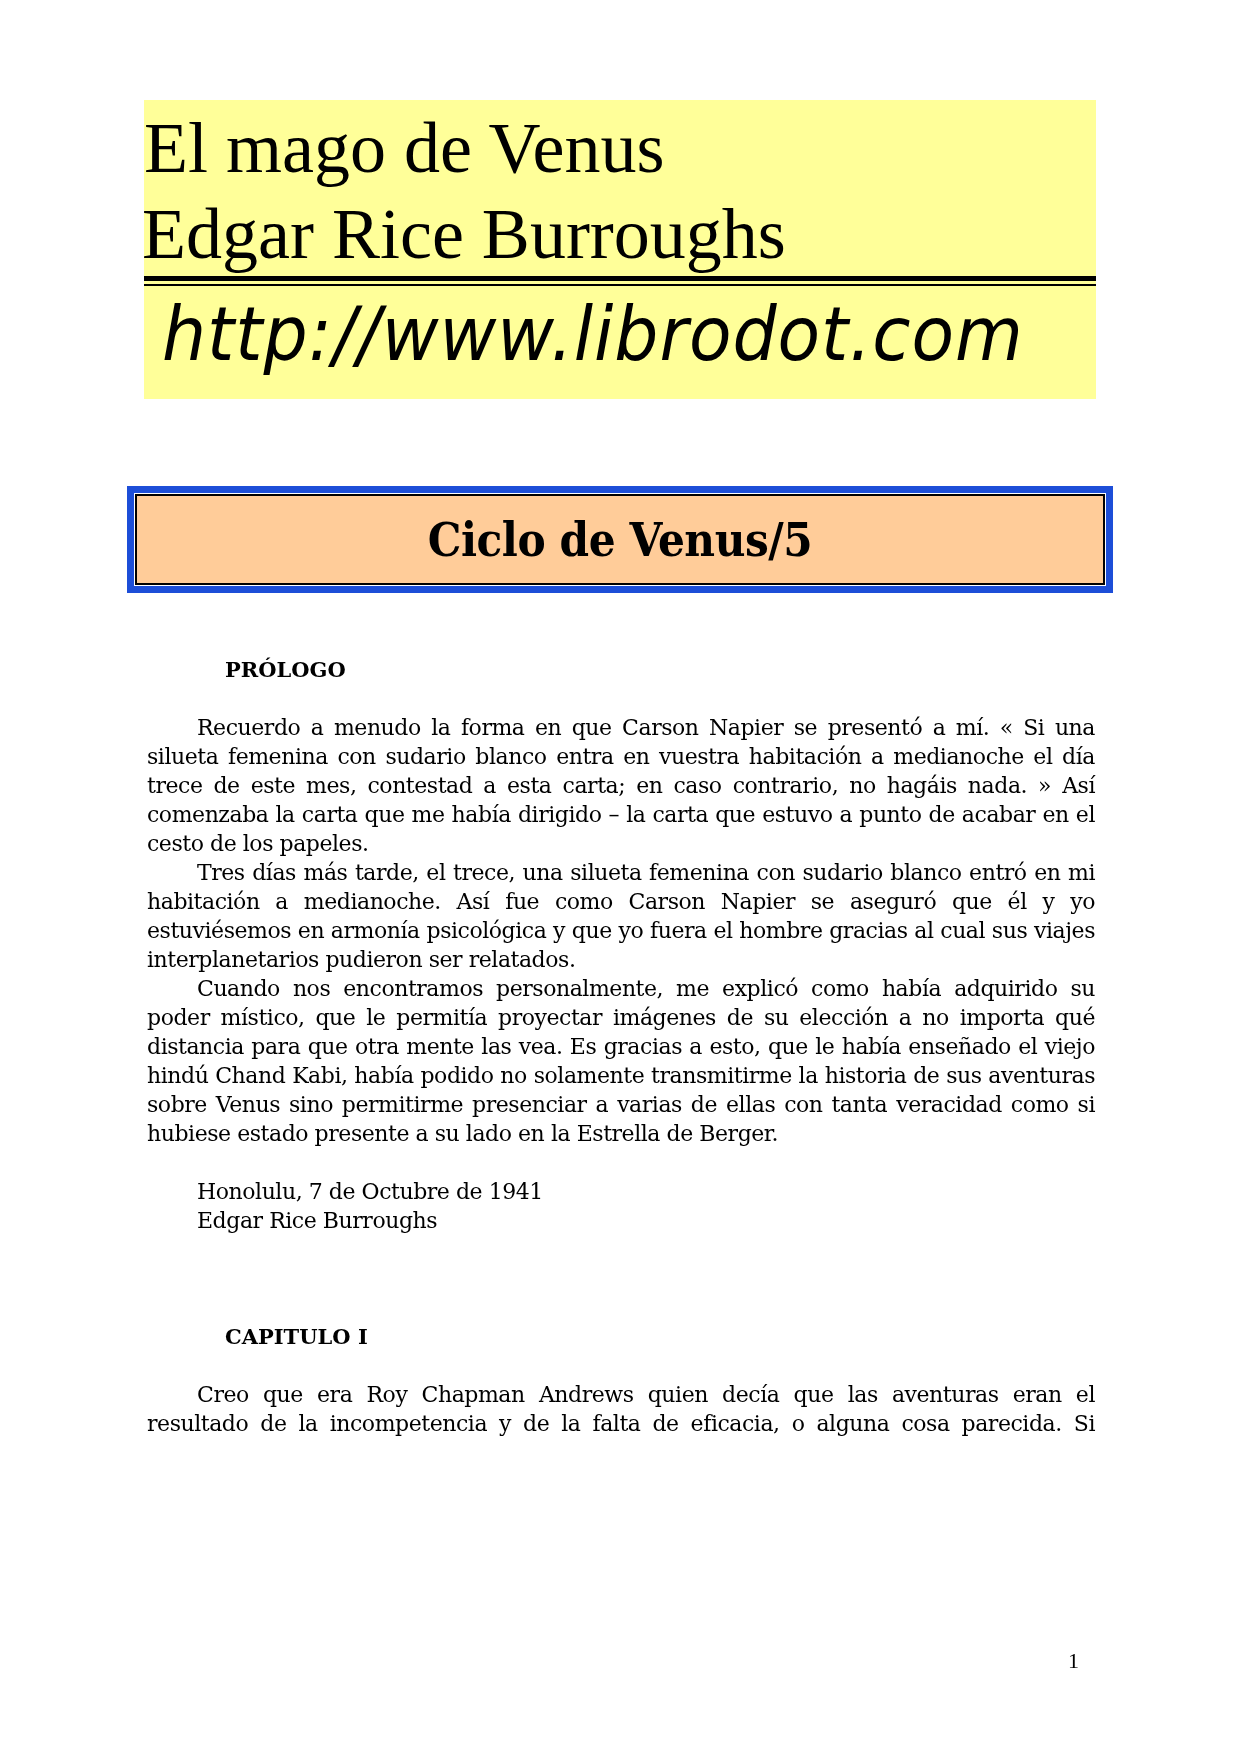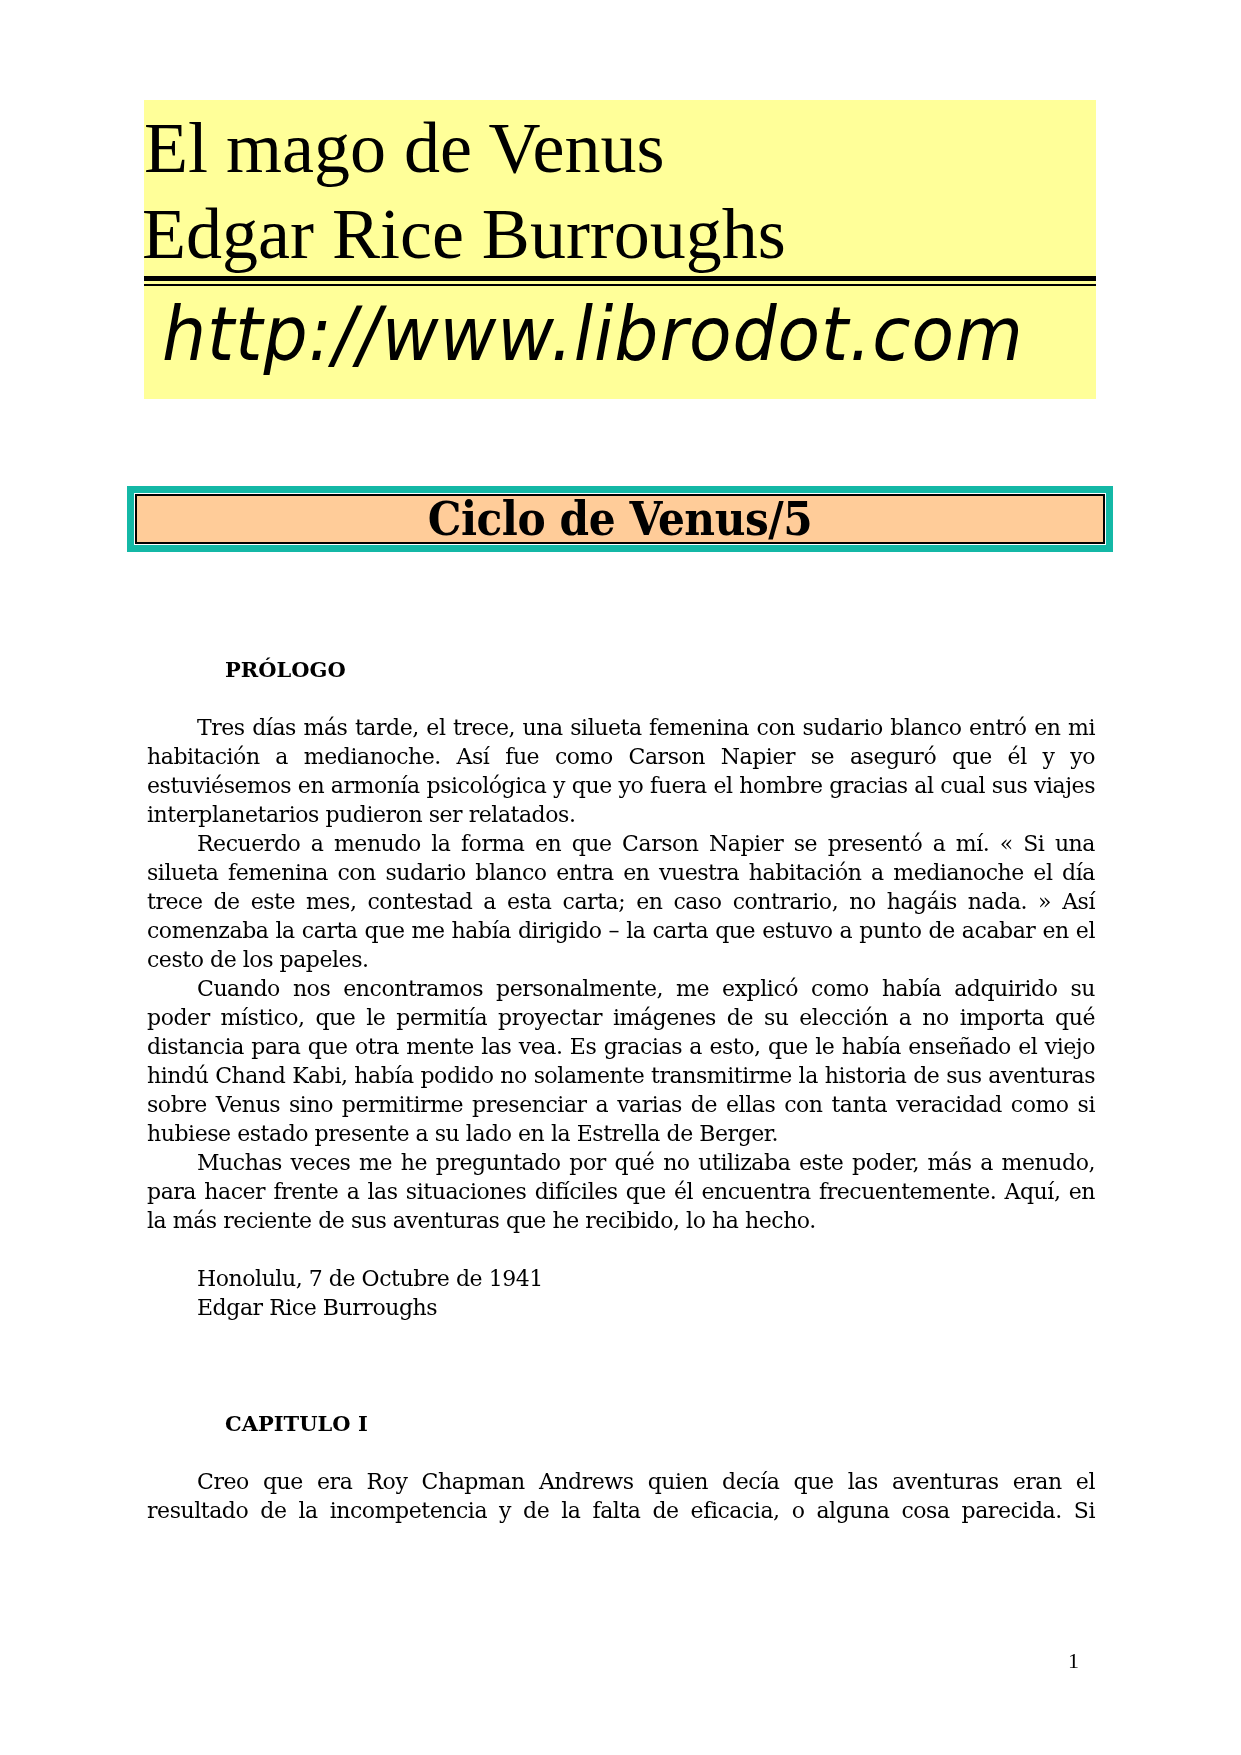--- a/index.html
+++ b/index.html
@@ -63,23 +63,23 @@
     line-height: 1.2;
     white-space: nowrap;
     transform: scaleX(0.94);
     transform-origin: left center;
   }
   .banner {
     position: absolute;
     left: 127px;
     top: 486px;
     width: 986px;
-    height: 66px;
+    height: 107px;
     box-sizing: border-box;
-    background: #14b8a6;
+    background: #1d4ed8;
     padding: 7px;
   }
   .banner-inner1 {
     width: 100%;
     height: 100%;
     box-sizing: border-box;
     border: 1px solid #fff;
     background: #000;
     padding: 2px;
   }
@@ -154,24 +154,23 @@
   <div class="banner-inner1">
     <div class="banner-inner2">
       <span class="banner-text">Ciclo de Venus/5</span>
     </div>
   </div>
 </div>
 
 <div class="content">
   <div class="heading">PRÓLOGO</div>
   <div class="gap-1"></div>
+  <p class="para last-just">Recuerdo  a menudo la forma en que Carson Napier se presentó a mí. « Si una silueta femenina con sudario blanco entra en vuestra habitación a medianoche el día trece de este mes, contestad a esta carta; en caso contrario, no hagáis nada. » Así comenzaba la carta que me había dirigido – la carta que estuvo a punto de acabar en el cesto de los papeles.</p>
   <p class="para last-just">Tres días más tarde, el trece, una silueta femenina con sudario blanco entró en mi habitación a medianoche. Así fue como Carson Napier se aseguró que él y yo estuviésemos en armonía psicológica y que yo fuera el hombre gracias al cual sus viajes interplanetarios pudieron ser relatados.</p>
-  <p class="para last-just">Recuerdo  a menudo la forma en que Carson Napier se presentó a mí. « Si una silueta femenina con sudario blanco entra en vuestra habitación a medianoche el día trece de este mes, contestad a esta carta; en caso contrario, no hagáis nada. » Así comenzaba la carta que me había dirigido – la carta que estuvo a punto de acabar en el cesto de los papeles.</p>
   <p class="para last-just">Cuando nos encontramos personalmente, me explicó como había adquirido su poder místico, que le permitía proyectar imágenes de su elección a no importa qué distancia para que otra mente las vea. Es gracias a esto, que le había enseñado  el viejo hindú Chand Kabi, había podido no solamente transmitirme  la historia de sus  aventuras sobre Venus sino permitirme presenciar a varias de ellas con tanta veracidad como si hubiese estado presente a su lado en la Estrella de Berger.</p>
-  <p class="para last-just">Muchas veces me he preguntado por qué no utilizaba este poder, más a menudo, para hacer frente a las situaciones difíciles que él encuentra frecuentemente. Aquí, en la más reciente de sus aventuras que he recibido, lo ha hecho.</p>
   <div class="gap-1"></div>
   <div class="sig">Honolulu, 7 de Octubre de 1941</div>
   <div class="sig">Edgar Rice Burroughs</div>
   <div class="gap-4"></div>
   <div class="heading">CAPITULO I</div>
   <div class="gap-2"></div>
   <p class="para" style="text-align-last: justify;">Creo que era Roy Chapman Andrews quien decía que las aventuras eran el resultado de la incompetencia y de la falta de eficacia, o alguna cosa parecida. Si</p>
 </div>
 
 <div class="page-number">1</div>

